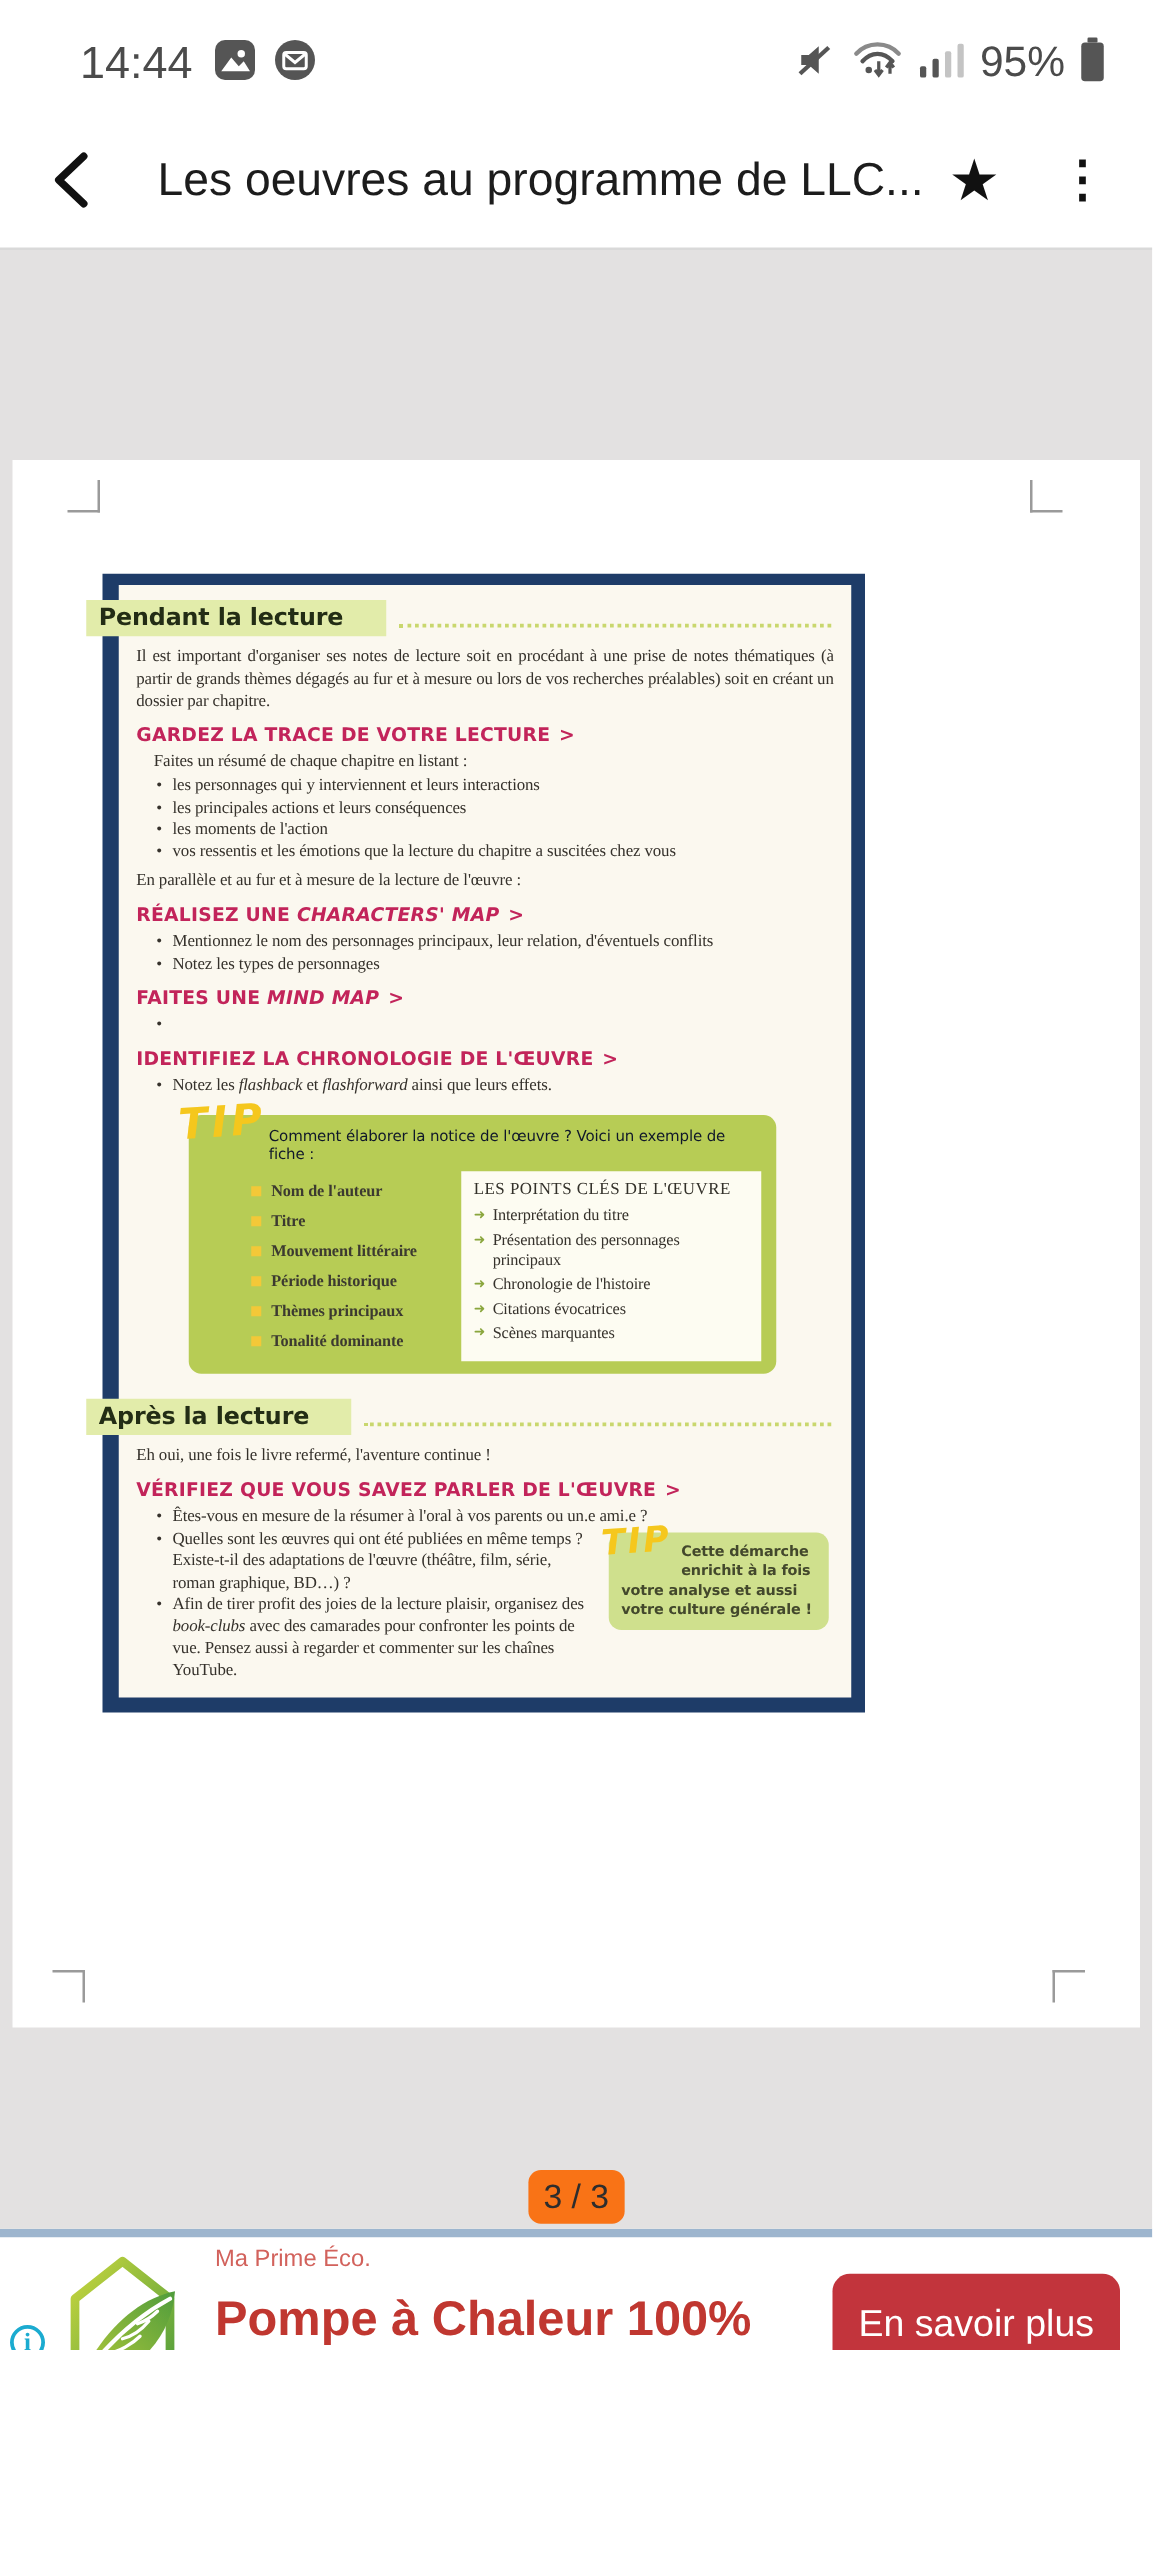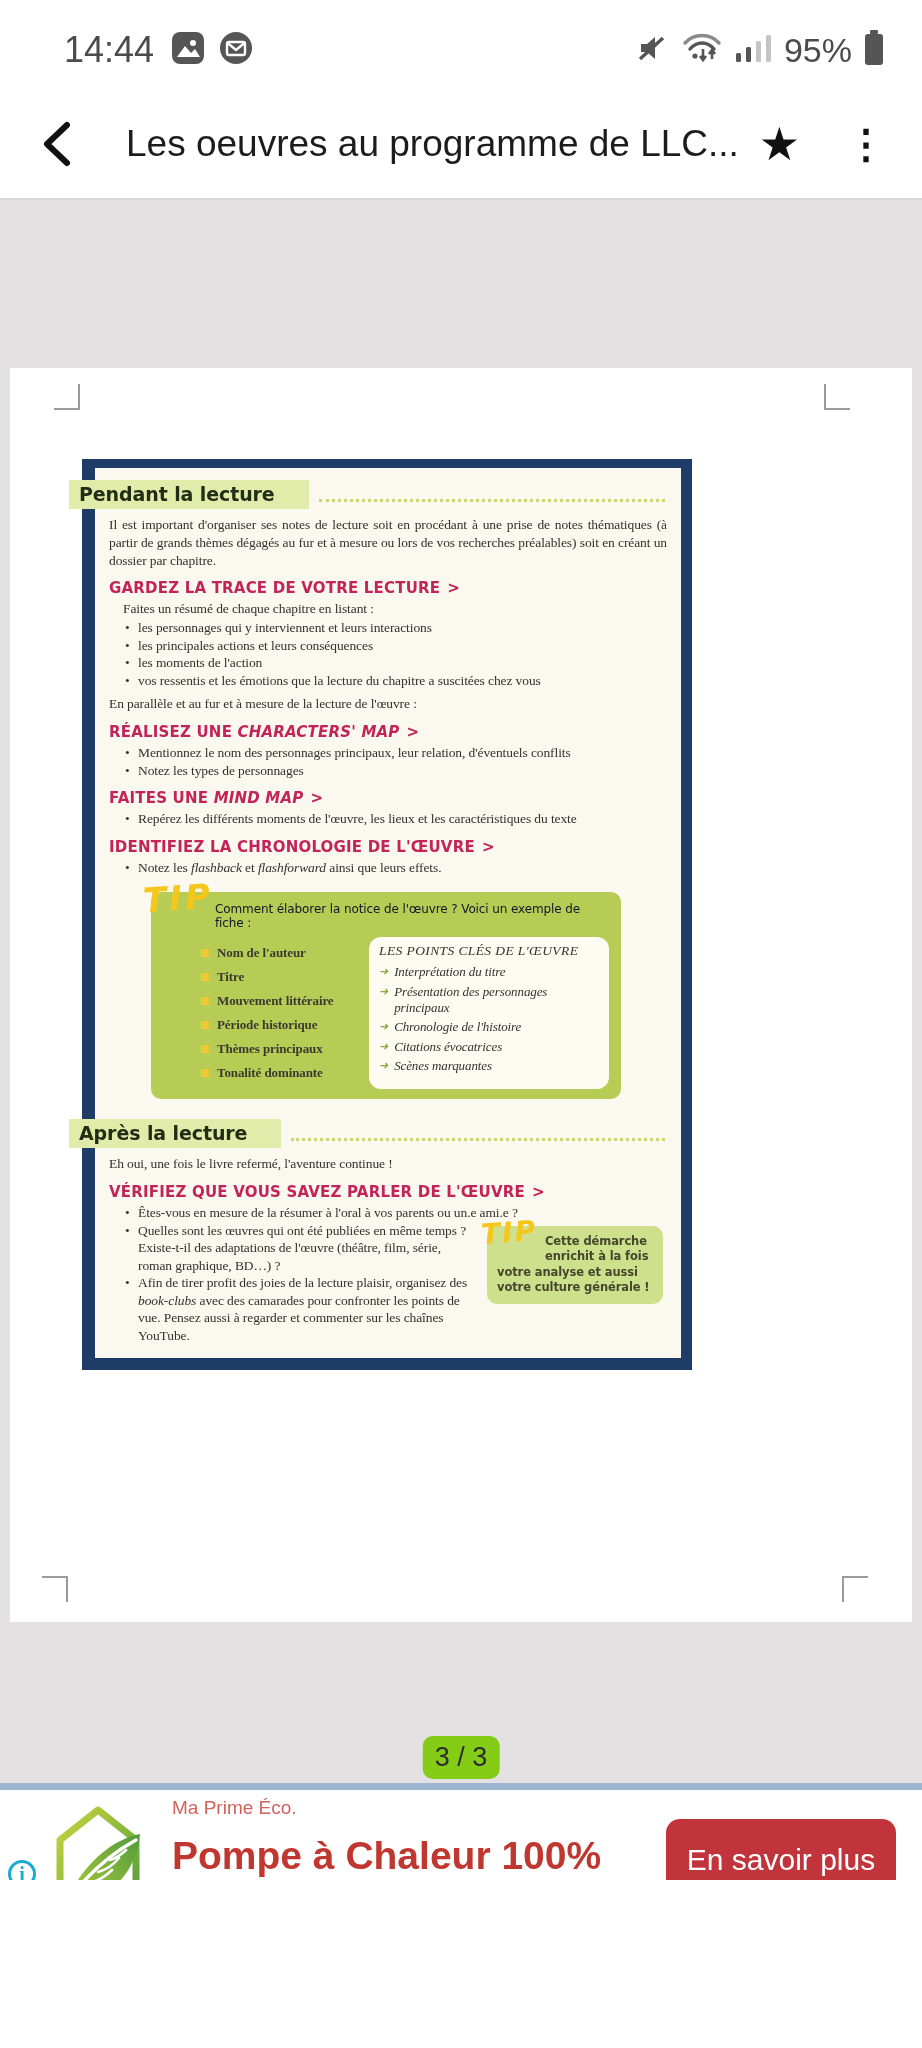--- a/index.html
+++ b/index.html
@@ -55,39 +55,39 @@
             padding:10px 12px 10px 12px; }
   .tip-label { position:absolute; top:-14px; left:-8px; font-family:"DejaVu Sans", sans-serif;
                font-weight:bold; font-style:italic; font-size:34px; color:#f5c71d; letter-spacing:3px;
                transform:rotate(-4deg); }
   .tip-intro { font-family:"DejaVu Sans", sans-serif; font-weight:normal; font-size:12px; color:#0f172a;
                margin:0 0 7px 52px; }
   .tip-cols { display:flex; margin-left:38px; }
   .tip-left { width:168px; padding-top:8px; flex:none; }
   .tl-row { display:flex; margin-bottom:8px; font-weight:bold; font-size:13px; color:#3c3a30; }
   .tl-sq { width:8px; height:8px; background:#f3c838; margin:4px 8px 0 0; flex:none; }
-  .tip-right { flex:1; background:#fdfcf2; border-radius:12px; padding:6px 10px 6px 10px;font-style:italic; }
+  .tip-right { flex:1; background:#fdfcf2; border-radius:0; padding:6px 10px 6px 10px; }
   .tr-title { font-size:13.5px; letter-spacing:0.4px; color:#33312a; margin-bottom:5px; }
   .tr-row { display:flex; font-size:13px; margin-bottom:3.5px; }
   .tr-arrow { color:#8aa63d; font-size:11px; margin:1px 6px 0 0; flex:none; }
 
   
   .tipbox2 { position:relative; float:right; width:176px; background:#cfe08d; border-radius:10px;
              margin:4px 4px 8px 14px; padding:8px 10px 8px 10px;
              font-family:"DejaVu Sans", sans-serif; font-weight:bold; font-size:11.5px;
              color:#43482c; line-height:1.35; }
   .tip-label2 { position:absolute; top:-12px; left:-6px; font-family:"DejaVu Sans", sans-serif;
                 font-weight:bold; font-style:italic; font-size:28px; color:#f5c71d; letter-spacing:2px;
                 transform:rotate(-4deg); }
   .tip2-pad { float:left; width:48px; height:22px; }
   .clear-r { clear:right; }
 
   
   .page-indicator { position:absolute; left:50%; top:1536px; transform:translateX(-50%);
-                    background:#84cc16; border-radius:10px; padding:6px 12px;
+                    background:#f97316; border-radius:10px; padding:6px 12px;
                     font-size:27px; color:#2d2d2d; }
 
   
   .ad-divider { height:7px; background:#9db5ce; }
   .ad { position:relative; height:140px; background:#fff; display:flex; align-items:center;
         padding:0 16px 0 48px; border-bottom:1px solid #ededed; }
   .ad-info { position:absolute; left:8px; top:70px; width:28px; height:28px; border:3px solid #1babd0;
              border-radius:50%; color:#1babd0; font-family:"Liberation Serif", serif; font-weight:bold;
              font-size:20px; display:flex; align-items:center; justify-content:center; }
   .ad-close { position:absolute; left:10px; top:106px; color:#1babd0; font-size:26px; line-height:1; }
@@ -225,21 +225,20 @@
                 <span class="b-marker">•</span>
                 <span>Notez les types de personnages</span>
               </div>
             </div>
 
           <div class="redh"><span>FAITES UNE </span><span class="it">MIND MAP</span><span class="gt">&gt;</span></div>
           <div class="bullets">
 
           <div class="b-row">
                 <span class="b-marker">•</span>
-                <span>Repérez les différents moments de l'œuvre, les lieux et les caractéristiques du texte</span>
               </div>
             </div>
 
           <div class="redh"><span>IDENTIFIEZ LA CHRONOLOGIE DE L'ŒUVRE</span><span class="gt">&gt;</span></div>
           <div class="bullets">
             <div class="b-row">
                 <span class="b-marker">•</span>
                 <span><span>Notez les </span><span class="it">flashback</span><span> et </span><span class="it">flashforward</span><span> ainsi que leurs effets.</span></span>
               </div>
           </div>

